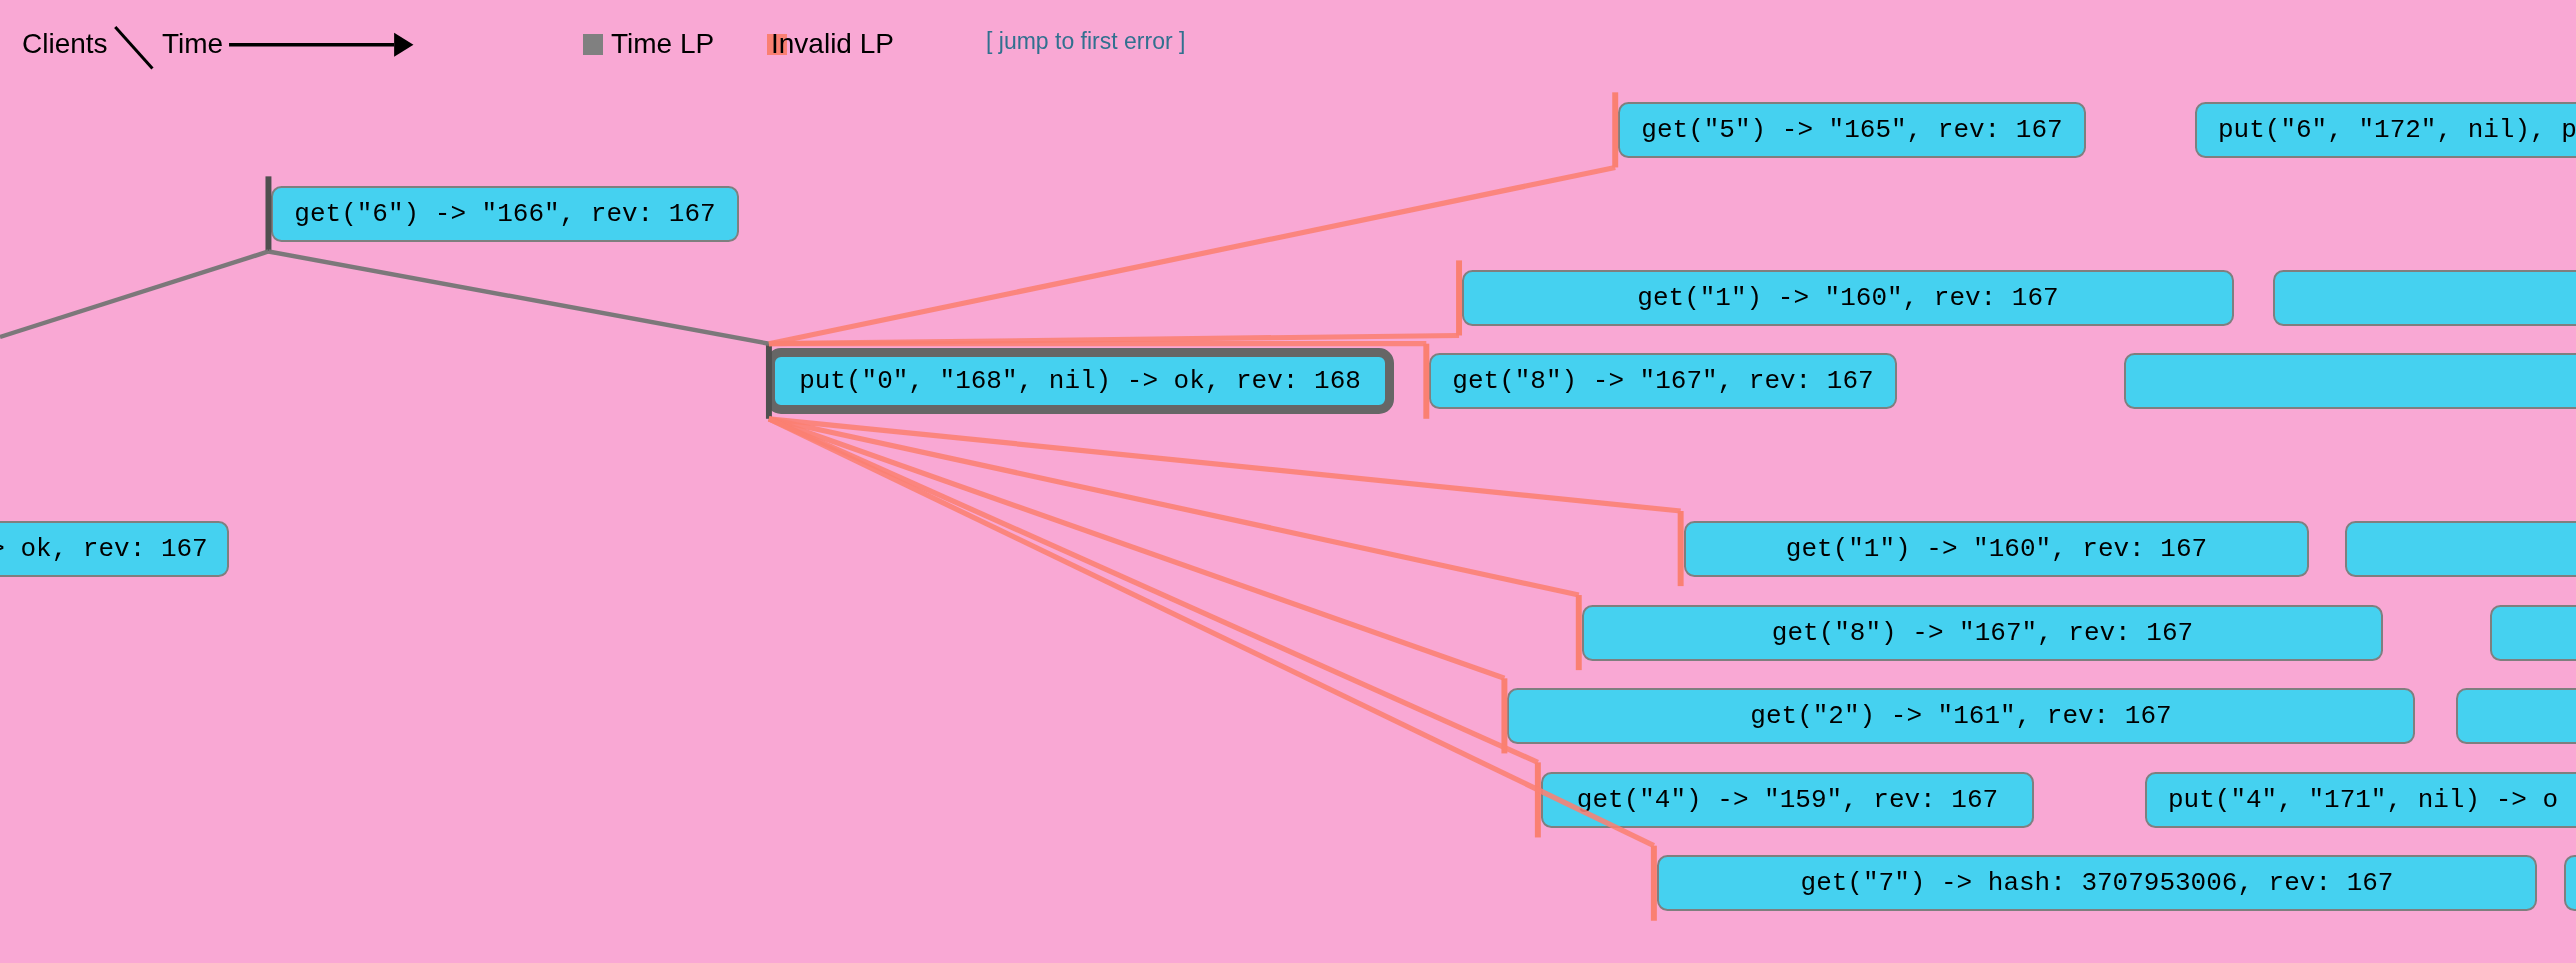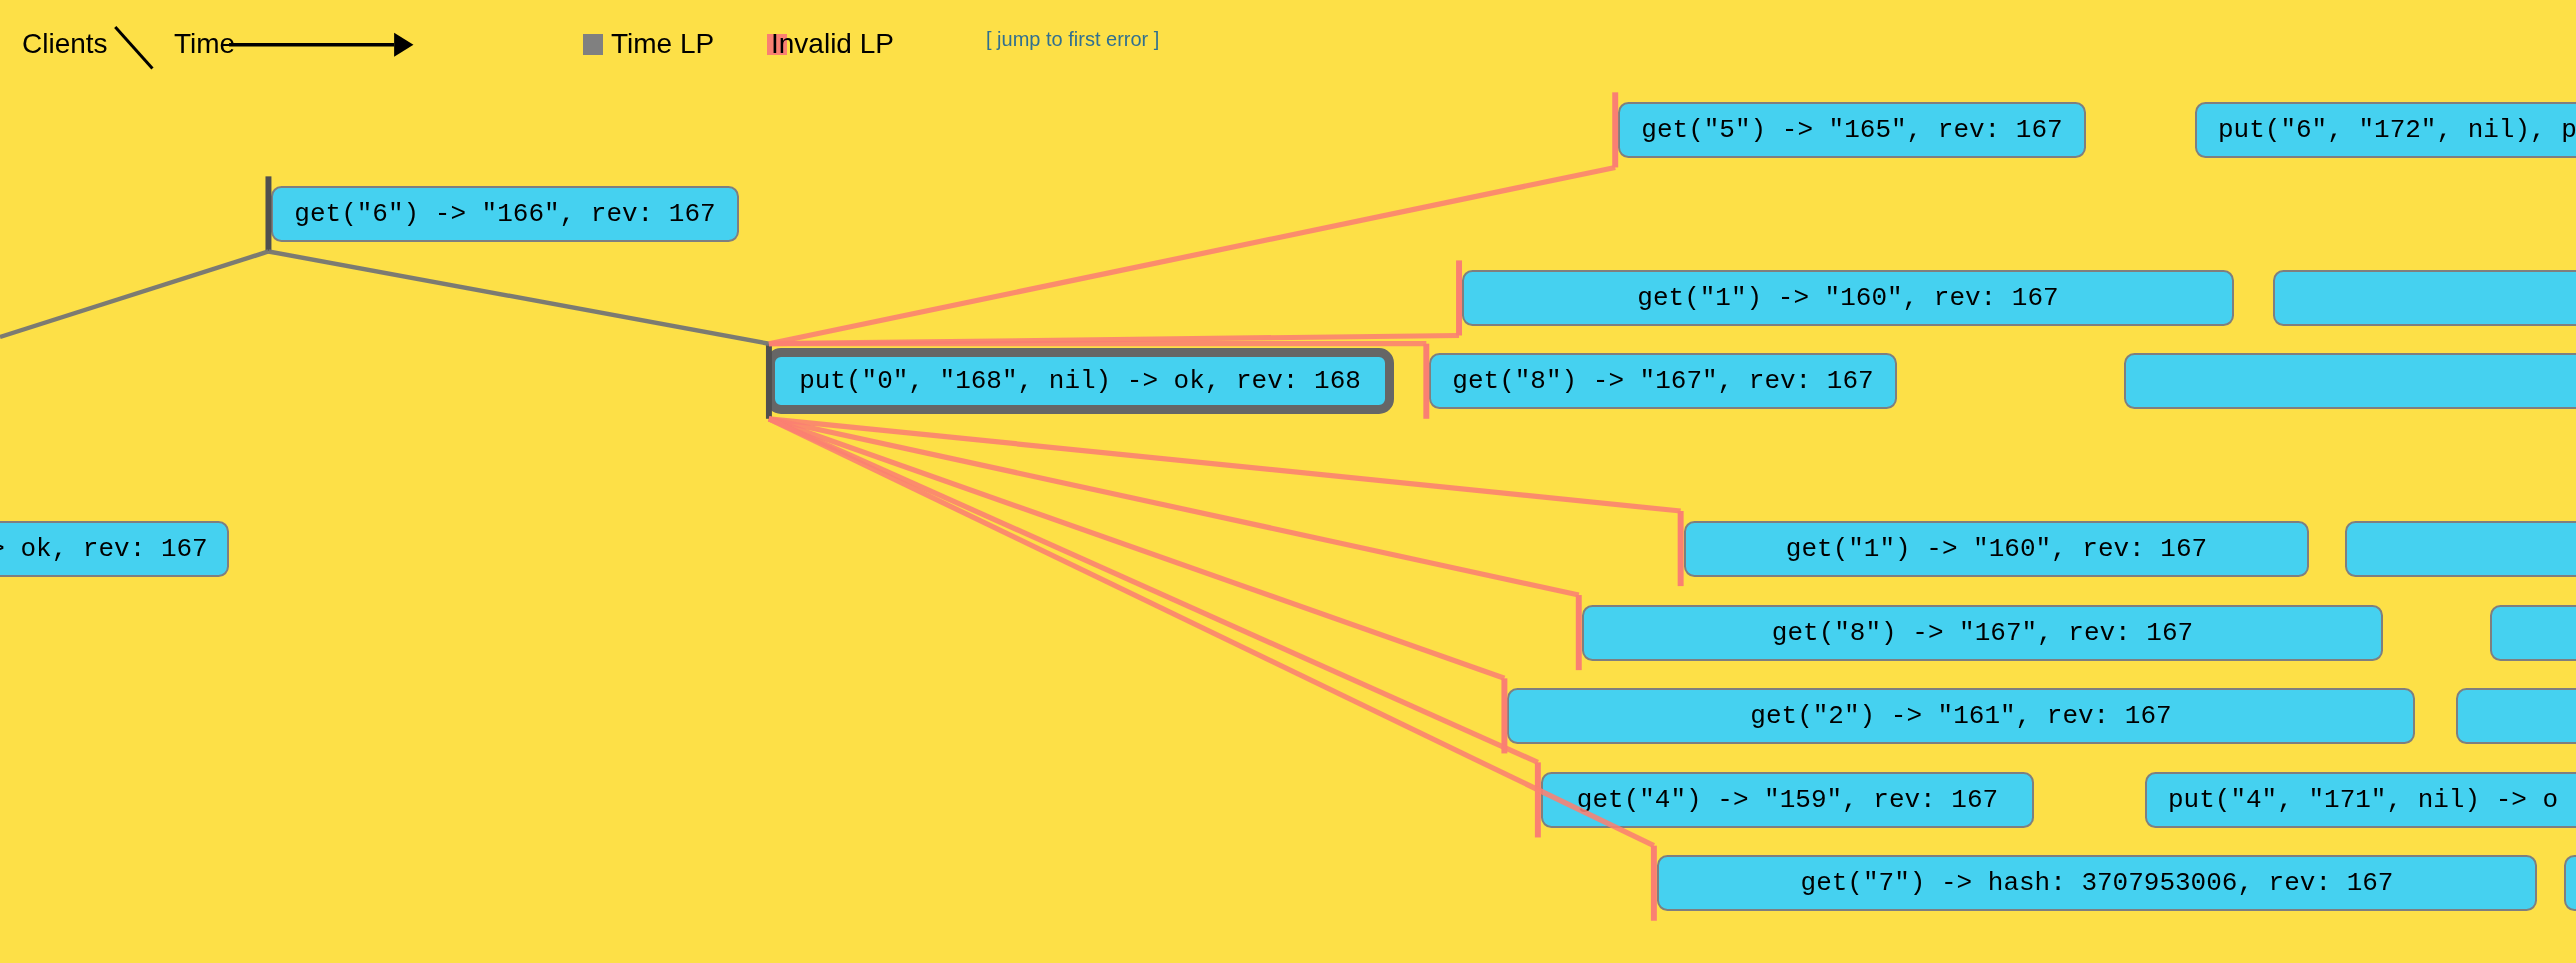--- a/index.html
+++ b/index.html
@@ -1,31 +1,31 @@
 <!DOCTYPE html>
 <html style="font-size:12px"><head>
 <meta charset="utf-8">
 <style>
   html,body{margin:0;padding:0;background:#fff;}
-  #canvas{position:relative;width:2576px;height:964px;overflow:hidden;background:#fde047;
+  #canvas{position:relative;width:2576px;height:964px;overflow:hidden;background:#f9a8d4;
           font-family:"Liberation Sans",sans-serif;}
   #bars{position:absolute;left:0;top:0;width:100%;height:100%;z-index:1;}
   #overlay{position:absolute;left:0;top:0;z-index:2;pointer-events:none;}
   .bar{position:absolute;box-sizing:border-box;display:flex;align-items:center;
        font-family:"Liberation Mono","DejaVu Sans Mono",monospace;font-size:26px;color:#000;white-space:pre;}
   .legend-label{position:absolute;top:28px;font-size:28px;color:#000;}
   .legend-sq{position:absolute;top:34px;width:20px;height:21px;}
-  .link{position:absolute;top:28px;font-size:20px;cursor:pointer;}
+  .link{position:absolute;top:28px;font-size:23px;cursor:pointer;}
 </style>
 </head>
 <body>
 
 <div id="canvas">
   <span class="legend-label" style="left:22px">Clients</span>
-  <span class="legend-label" style="left:174px">Time</span>
+  <span class="legend-label" style="left:162px">Time</span>
   <span class="legend-sq" style="left: 583px; background: rgb(128, 128, 128);" id="valid-sq"></span>
   <span class="legend-label" style="left:611px">Time LP</span>
   <span class="legend-sq" style="left: 767px; background: rgb(250, 128, 114);" id="invalid-sq"></span>
   <span class="legend-label" style="left:771px">Invalid LP</span>
   <span class="link" style="left: 986px; color: rgb(49, 112, 143);" id="jump-link">[ jump to first error ]</span>
 
   <div id="bars">
       <div class="bar" style="left: 1618px; top: 102px; width: 468px; height: 56px; border: 2.2px solid rgb(127, 127, 127); border-radius: 10.4px; background: rgb(69, 209, 240);"><span style="width: 100%; text-align: center;">get("5") -&gt; "165", rev: 167</span></div>
       <div class="bar" style="left: 2195px; top: 102px; width: 506px; height: 56px; border: 2.2px solid rgb(127, 127, 127); border-radius: 10.4px; background: rgb(69, 209, 240);"><span style="width: 100%; text-align: left; padding-left: 21px;">put("6", "172", nil), p</span></div>
       <div class="bar" style="left: 271px; top: 186px; width: 468px; height: 56px; border: 2.2px solid rgb(127, 127, 127); border-radius: 10.4px; background: rgb(69, 209, 240);"><span style="width: 100%; text-align: center;">get("6") -&gt; "166", rev: 167</span></div>

